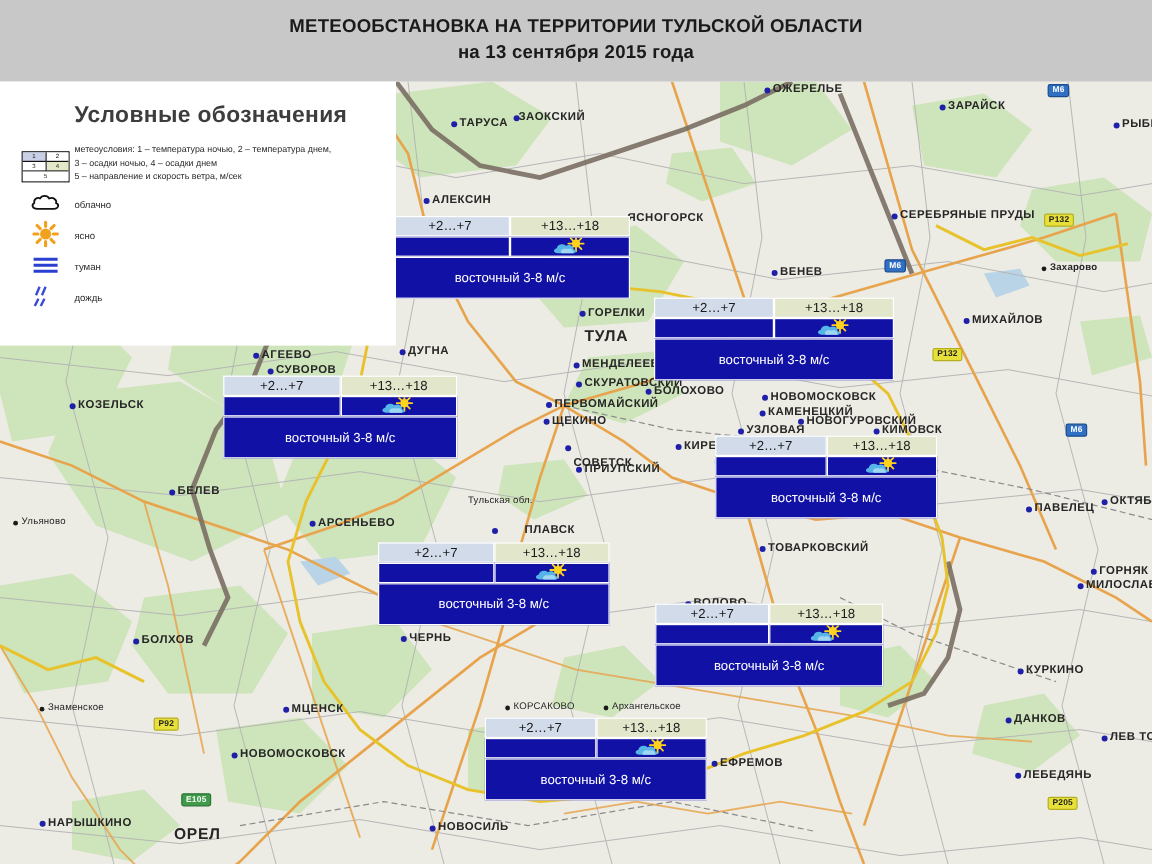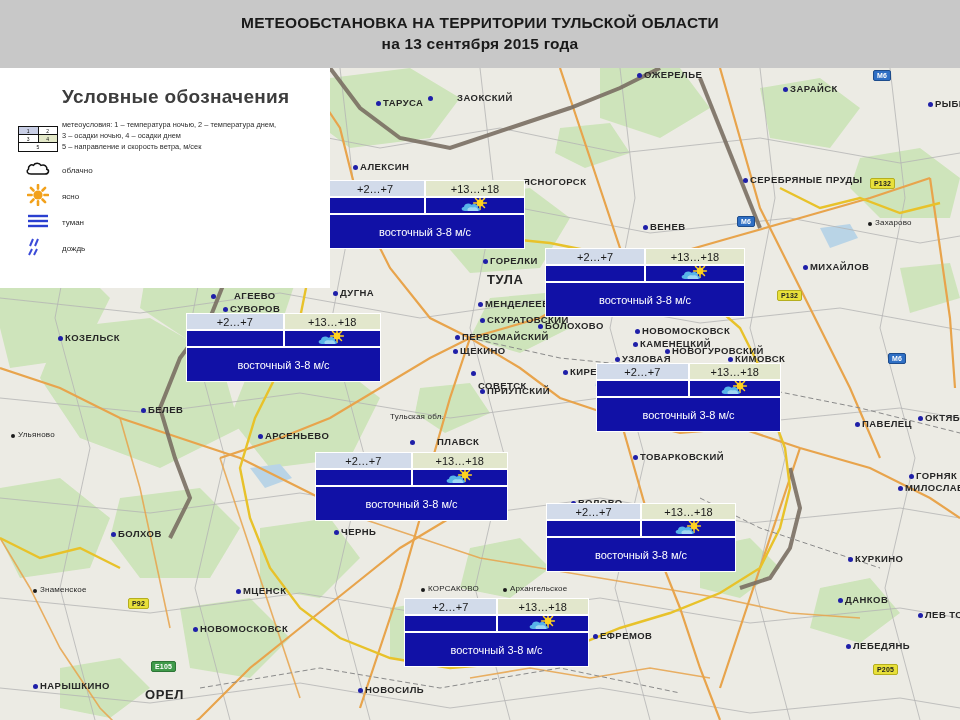--- a/index.html
+++ b/index.html
@@ -205,44 +205,44 @@
       <path d="M470 270 L560 290 L660 300 L760 320 L860 340 L960 365"></path>
       <path d="M200 620 L320 600 L440 620 L560 600 L680 625"></path>
       <path d="M700 430 L760 460 L820 480 L880 500"></path>
     </g>
   </svg>
 
   <div id="city-layer">
       <div class="mdot" style="left: 376px; top: 33px;"></div>
       <div class="mlabel mid" style="left: 383px; top: 29px;">ТАРУСА</div>
       <div class="mdot" style="left: 428px; top: 28px;"></div>
-      <div class="mlabel mid" style="left: 457px; top: 24px; text-align: right;">ЗАОКСКИЙ</div>
+      <div class="mlabel mid" style="left: 432px; top: 24px; text-align: right;">ЗАОКСКИЙ</div>
       <div class="mdot" style="left: 637px; top: 5px;"></div>
       <div class="mlabel mid" style="left: 644px; top: 1px;">ОЖЕРЕЛЬЕ</div>
       <div class="mdot" style="left: 783px; top: 19px;"></div>
       <div class="mlabel mid" style="left: 790px; top: 15px;">ЗАРАЙСК</div>
       <div class="mdot" style="left: 928px; top: 34px;"></div>
       <div class="mlabel mid" style="left: 935px; top: 30px;">РЫБНОЕ</div>
       <div class="mdot" style="left: 353px; top: 97px;"></div>
       <div class="mlabel mid" style="left: 360px; top: 93px;">АЛЕКСИН</div>
       <div class="mdot" style="left: 516px; top: 112px;"></div>
       <div class="mlabel mid" style="left: 523px; top: 108px;">ЯСНОГОРСК</div>
       <div class="mdot" style="left: 743px; top: 110px;"></div>
       <div class="mlabel mid" style="left: 750px; top: 106px;">СЕРЕБРЯНЫЕ ПРУДЫ</div>
       <div class="mdot" style="left: 643px; top: 157px;"></div>
       <div class="mlabel mid" style="left: 650px; top: 153px;">ВЕНЕВ</div>
       <div class="mdot blk" style="left: 868px; top: 154px;"></div>
-      <div class="mlabel small" style="left: 875px; top: 150px;">Захарово</div>
+      <div class="mlabel small" style="left: 875px; top: 150px; font-weight: bold;">Захарово</div>
       <div class="mdot" style="left: 483px; top: 191px;"></div>
       <div class="mlabel mid" style="left: 490px; top: 187px;">ГОРЕЛКИ</div>
       <div class="mdot" style="left: 803px; top: 197px;"></div>
       <div class="mlabel mid" style="left: 810px; top: 193px;">МИХАЙЛОВ</div>
       <div class="mlabel big" style="left: 487px; top: 204px;">ТУЛА</div>
       <div class="mdot" style="left: 211px; top: 226px;"></div>
-      <div class="mlabel mid" style="left: 218px; top: 222px; margin-left: 16px;">АГЕЕВО</div>
+      <div class="mlabel mid" style="left: 218px; top: 222px;">АГЕЕВО</div>
       <div class="mdot" style="left: 333px; top: 223px;"></div>
       <div class="mlabel mid" style="left: 340px; top: 219px;">ДУГНА</div>
       <div class="mdot" style="left: 223px; top: 239px;"></div>
       <div class="mlabel mid" style="left: 230px; top: 235px;">СУВОРОВ</div>
       <div class="mdot" style="left: 478px; top: 234px;"></div>
       <div class="mlabel mid" style="left: 485px; top: 230px;">МЕНДЕЛЕЕВСКИЙ</div>
       <div class="mdot" style="left: 480px; top: 250px;"></div>
       <div class="mlabel mid" style="left: 487px; top: 246px;">СКУРАТОВСКИЙ</div>
       <div class="mdot" style="left: 538px; top: 256px;"></div>
       <div class="mlabel mid" style="left: 545px; top: 252px;">БОЛОХОВО</div>

